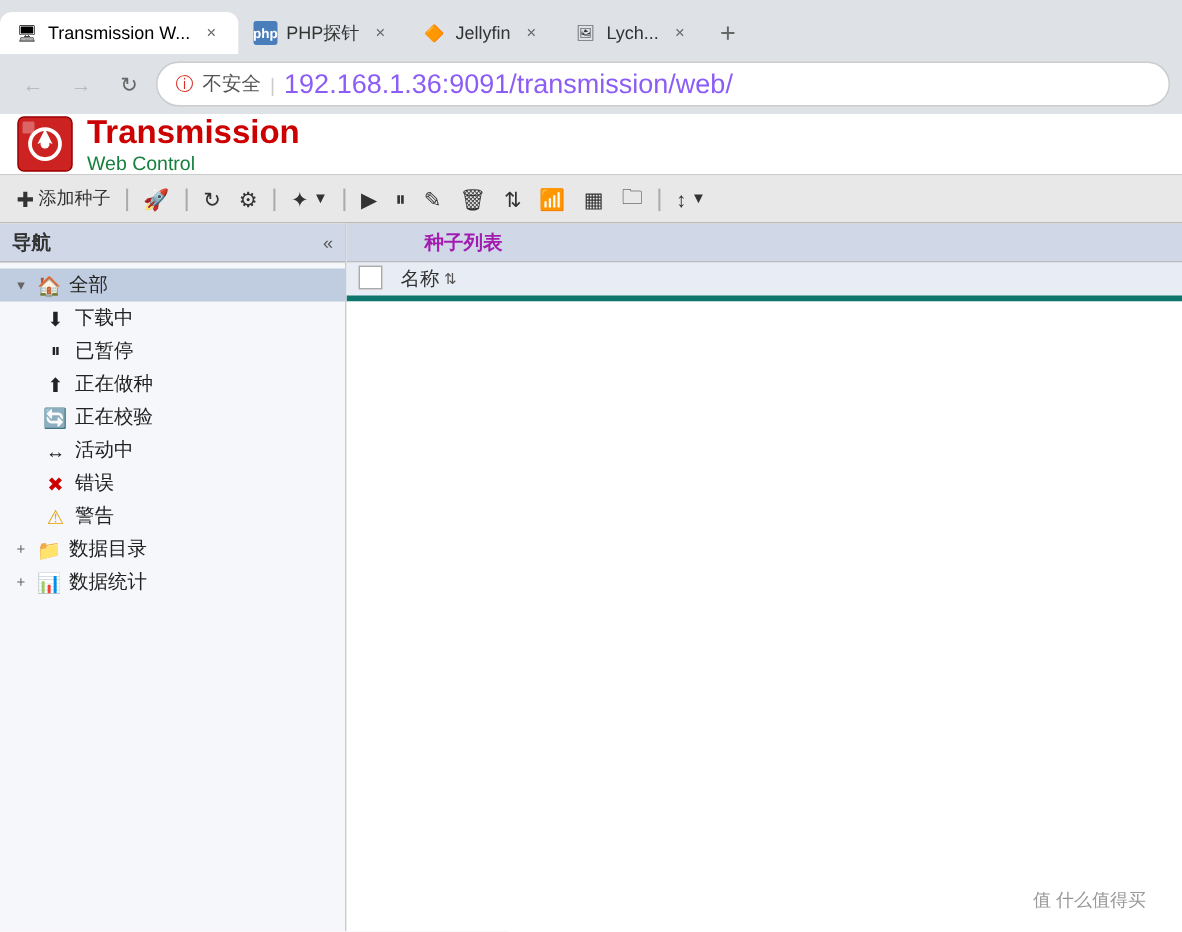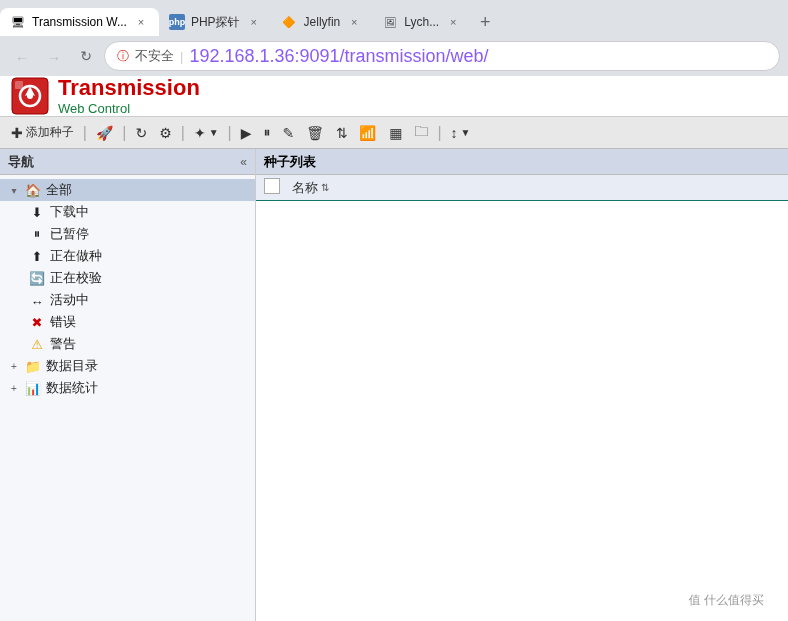--- a/index.html
+++ b/index.html
@@ -41,38 +41,38 @@
     .toolbar { display: flex; align-items: center; padding: 3px 6px; background: #e8e8e8; border-bottom: 1px solid #bbb; height: 32px; gap: 2px; flex-wrap: nowrap; overflow: hidden; }
     .toolbar-btn { display: flex; align-items: center; gap: 3px; padding: 2px 5px; cursor: pointer; border: none; background: none; font-size: 12px; color: #333; white-space: nowrap; border-radius: 3px; height: 24px; }
     .toolbar-sep { color: #aaa; margin: 0 2px; font-size: 16px; }
     .toolbar-icon { font-size: 14px; }
     .toolbar-dropdown { font-size: 10px; }
 
     
     .main-area { display: flex; flex: 1; overflow: hidden; }
 
     
-    .sidebar { width: 256px; border-right: 1px solid #ccc; background: #f5f7fa; display: flex; flex-direction: column; overflow: hidden; }
+    .sidebar { width: 231px; border-right: 1px solid #ccc; background: #f5f7fa; display: flex; flex-direction: column; overflow: hidden; }
     .sidebar-header { display: flex; align-items: center; justify-content: space-between; padding: 4px 8px; background: #d0d8e8; border-bottom: 1px solid #bbb; height: 26px; }
     .sidebar-header-title { font-size: 13px; font-weight: bold; color: #333; }
     .sidebar-collapse { cursor: pointer; color: #555; font-size: 12px; }
 
     .sidebar-tree { padding: 4px 0; flex: 1; overflow-y: auto; }
     .tree-item { display: flex; align-items: center; padding: 2px 8px; cursor: pointer; font-size: 13px; color: #222; gap: 4px; }
     .tree-item.selected { background: #c0cce0; }
     .tree-item-icon { font-size: 13px; width: 18px; text-align: center; }
     .tree-item-label { flex: 1; }
     .tree-toggle { font-size: 10px; width: 12px; text-align: center; color: #666; }
     .tree-indent { width: 16px; flex-shrink: 0; }
 
     
     .torrent-list { flex: 1; display: flex; flex-direction: column; overflow: hidden; }
     .torrent-list-header-bar { display: flex; align-items: center; padding: 4px 8px; background: #d0d8e8; border-bottom: 1px solid #bbb; height: 26px; }
-    .torrent-list-header-title { font-size: 13px; font-weight: bold; color: #000000; }
-    .torrent-table-header { display: flex; align-items: center; padding: 3px 8px; background: #e8ecf4; border-bottom: 1px solid #0f766e; height: 26px; gap: 8px; }
+    .torrent-list-header-title { font-size: 13px; font-weight: bold; color: #a21caf; margin-left: 44px; }
+    .torrent-table-header { display: flex; align-items: center; padding: 3px 8px; background: #e8ecf4; border-bottom: 4px solid #0f766e; height: 26px; gap: 8px; }
     .torrent-col-check { width: 20px; }
     .torrent-col-name { flex: 1; font-size: 13px; color: #333; display: flex; align-items: center; gap: 3px; }
     .sort-icon { font-size: 10px; color: #555; }
     .torrent-body { flex: 1; background: #fff; }
 
     
     .watermark { position: fixed; bottom: 12px; right: 24px; font-size: 12px; color: #999; }
 
     
     .col-checkbox { width: 16px; height: 16px; border: 1px solid #aaa; background: #fff; display: inline-block; }

